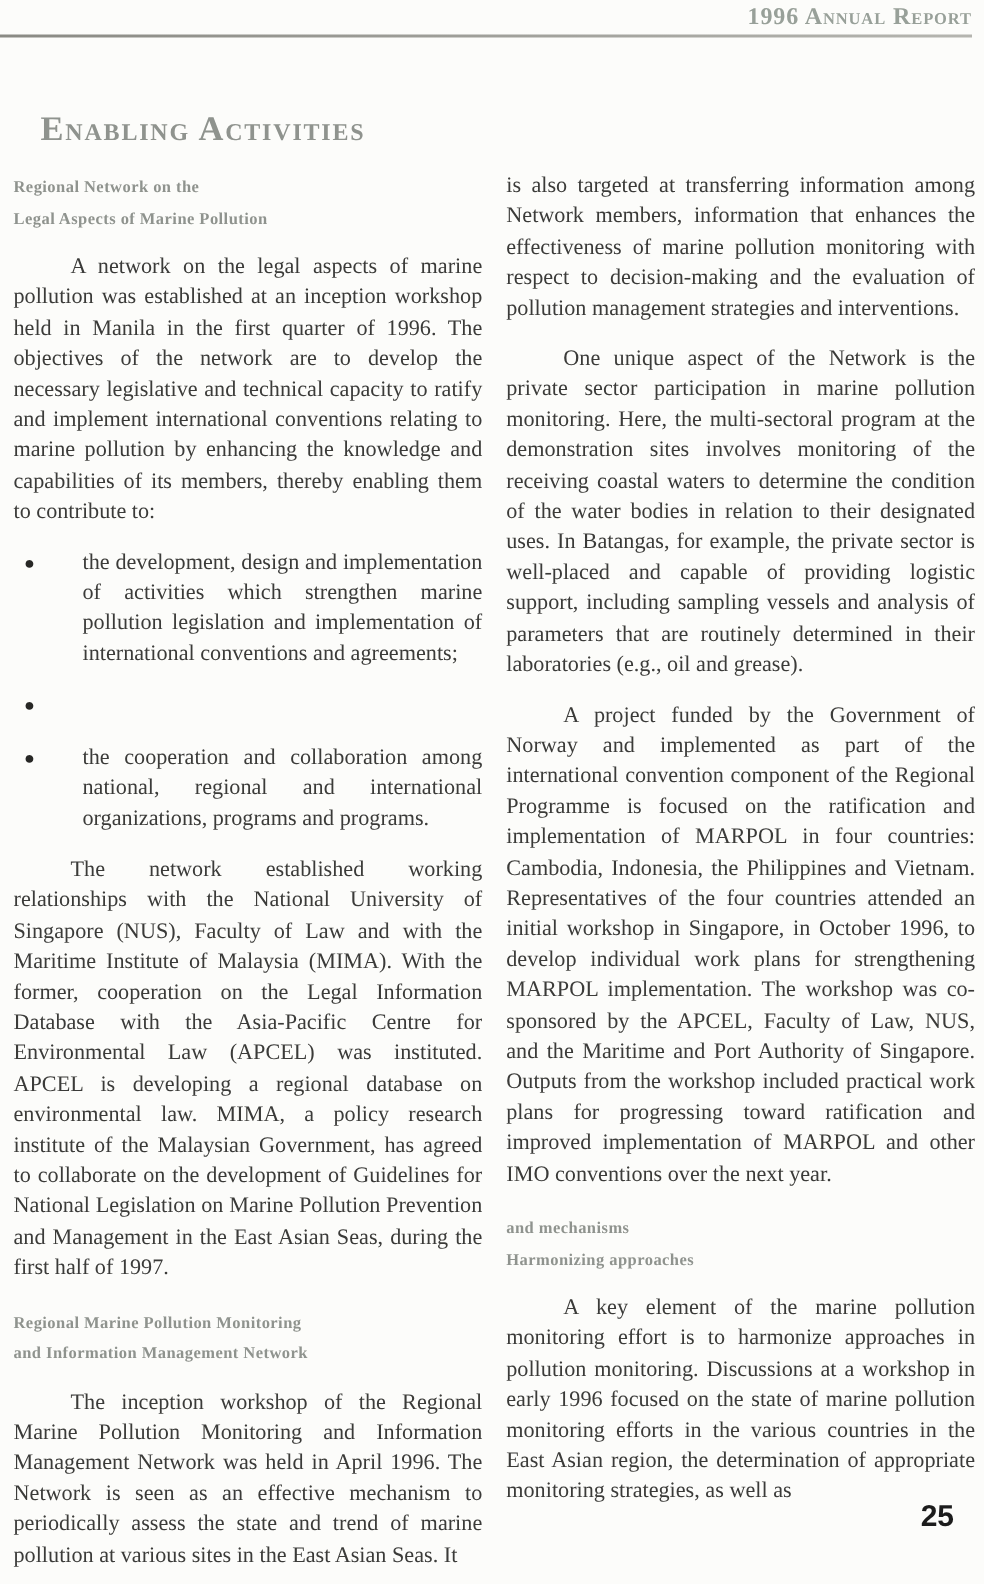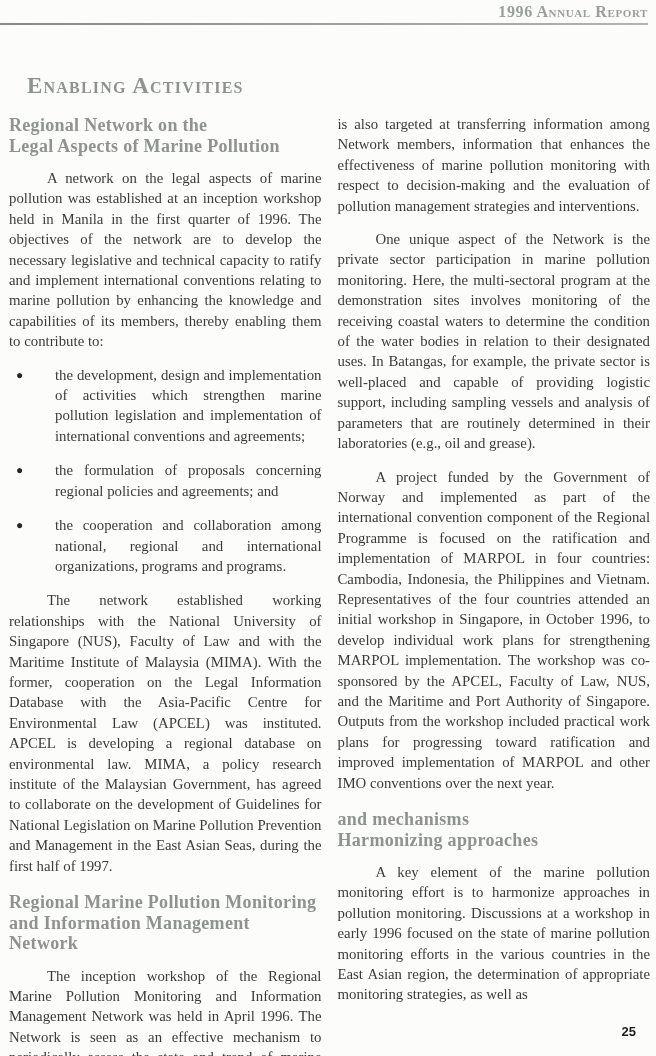--- a/index.html
+++ b/index.html
@@ -54,21 +54,21 @@
     font-size:23px;
     line-height:26px;
     color:var(--heading);
     font-variant:small-caps;
     font-weight:600;
     letter-spacing:1.2px;
     margin:32px 0 0 18px;
     text-align:left;
   }
   .section-heading{
-    font-size:18px;
+    font-size:11px;
     line-height:20.5px;
     color:var(--heading);
     font-weight:600;
     letter-spacing:.3px;
     margin:16px 0 12px 0;
     text-align:left;
   }
   .para{
     margin:0 0 13px 0;
     text-indent:38px;
@@ -87,24 +87,24 @@
     flex:0 0 46px;
     padding-left:7px;
     font-size:12px;
     line-height:20.4px;
     color:#27272 5;
     color:#272725;
   }
   .bullet-text{flex:1;}
   .page-number{
     position:absolute;
-    top:1024px;
+    top:1000px;
     right:20px;
     font-family:"Liberation Sans", sans-serif;
-    font-size:13px;
+    font-size:20px;
     font-weight:700;
     color:var(--pagenum);
   }
 </style>
 </head>
 <body>
 
 <header class="report-header">
   <span class="report-title">1996 Annual Report</span>
   <div class="rule"></div>
@@ -122,21 +122,20 @@
 
     <p class="para">A network on the legal aspects of marine pollution was established at an inception workshop held in Manila in the first quarter of 1996.  The objectives of the network are to develop the necessary legislative and technical capacity to ratify and implement international conventions relating to marine pollution by enhancing the knowledge and capabilities of its members, thereby enabling them to contribute to:</p>
 
     <ul class="bullets">
       <li class="bullet-item">
         <span class="bullet-marker">●</span>
         <span class="bullet-text">the development, design and implementation of activities which strengthen marine pollution legislation and implementation of international conventions and agreements;</span>
       </li>
       <li class="bullet-item">
         <span class="bullet-marker">●</span>
-        <span class="bullet-text">the formulation of proposals concerning regional policies and agreements; and</span>
       </li>
       <li class="bullet-item">
         <span class="bullet-marker">●</span>
         <span class="bullet-text">the cooperation and collaboration among national, regional and international organizations, programs and programs.</span>
       </li>
     </ul>
 
     <p class="para">The network established working relationships with the National University of Singapore (NUS), Faculty of Law and with the Maritime Institute of Malaysia (MIMA).  With the former, cooperation on the Legal Information Database with the Asia-Pacific Centre for Environmental Law (APCEL) was instituted.  APCEL is developing a regional database on environmental law.  MIMA, a policy research institute of the Malaysian Government, has agreed to collaborate on the development of Guidelines for National Legislation on Marine Pollution Prevention and Management in the East Asian Seas, during the first half of 1997.</p>
 
     <h2 class="section-heading">

